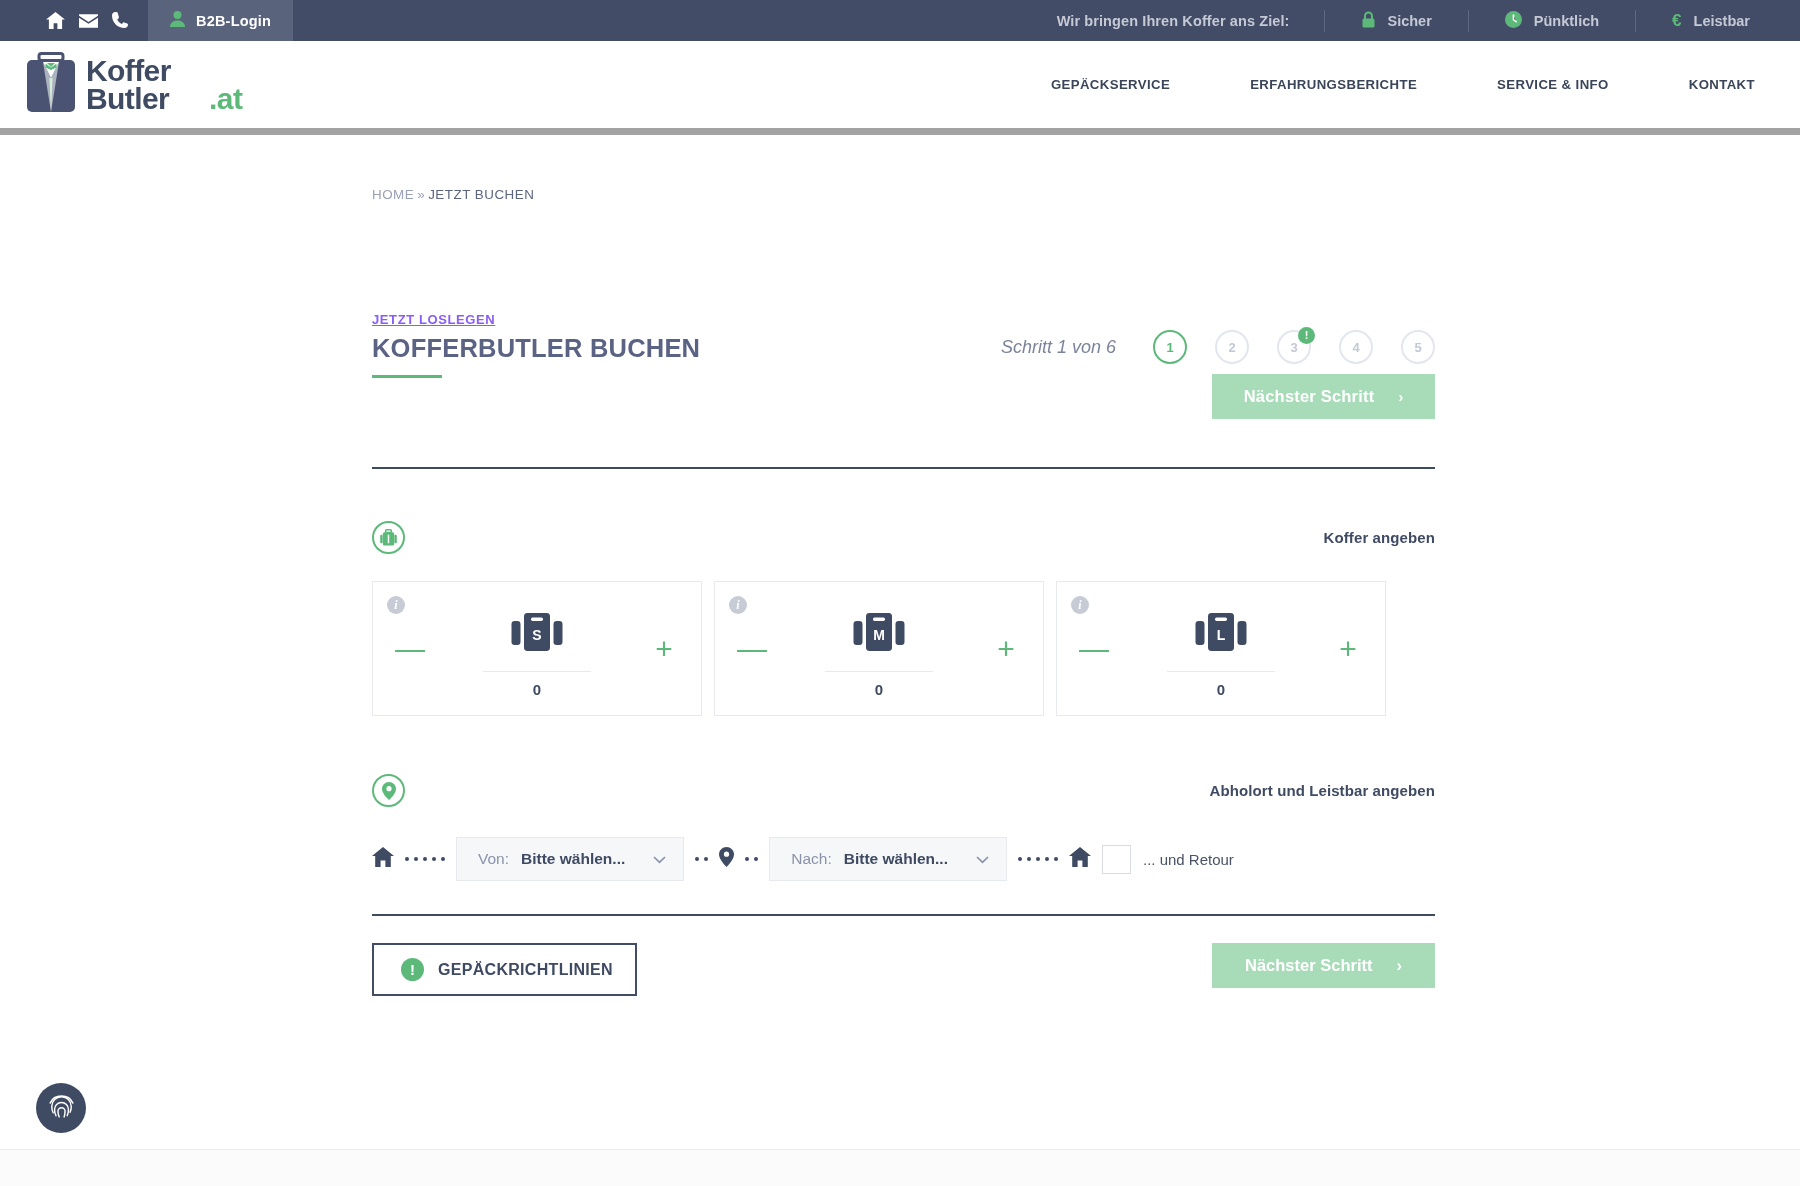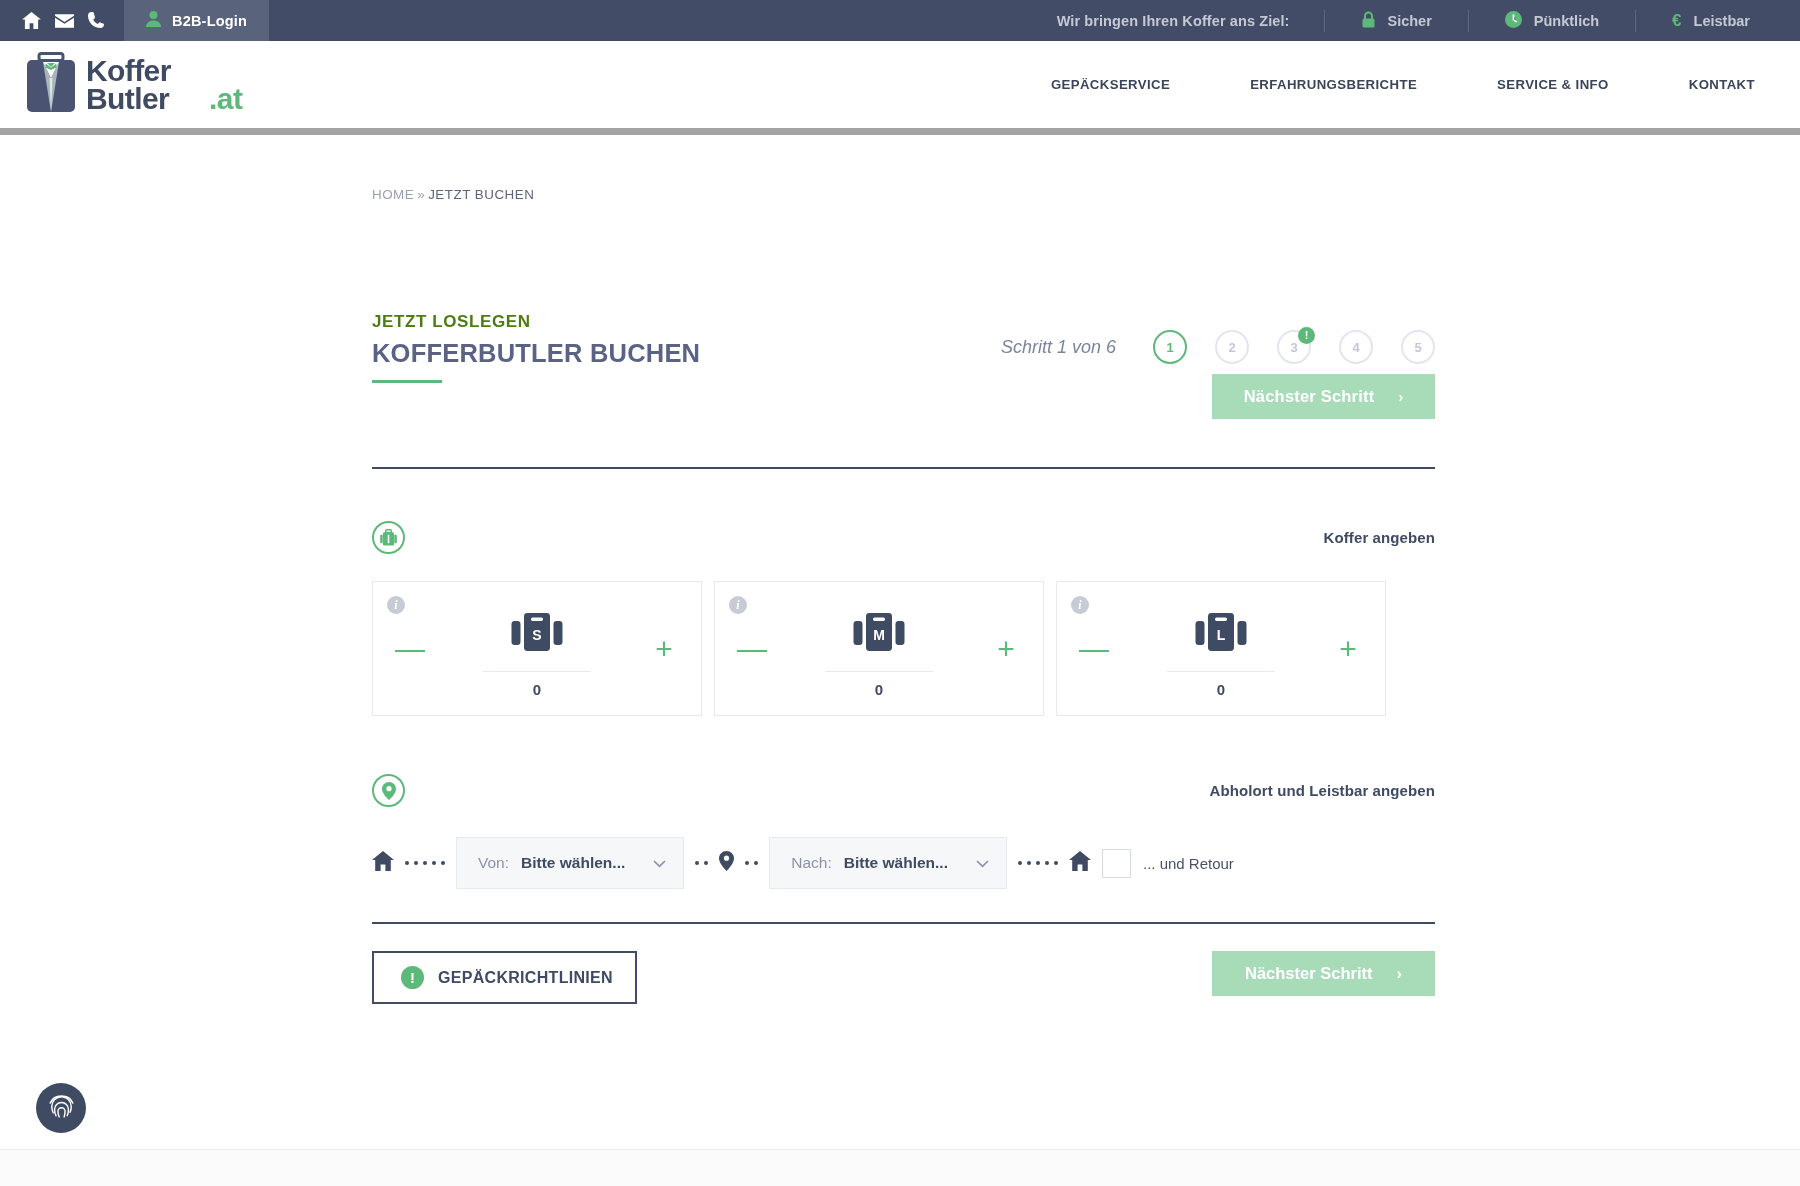--- a/index.html
+++ b/index.html
@@ -9,21 +9,21 @@
     font-family: "Liberation Sans", sans-serif;
     overflow: hidden;
   }
   .page { position: relative; width: 1800px; height: 1186px; background:#fff; }
 
   
   .topbar {
     height: 41px; background: #434c66; display: flex; align-items: stretch;
     position: relative;
   }
-  .topbar-left { display: flex; align-items: center; }
+  .topbar-left { display: flex; align-items: center; padding-left: 24px; }
   .topbar-icons {
     display: flex; align-items: center; gap: 14px;
     padding: 0 20px 0 22px; height: 41px;
   }
   .topbar-icons svg { display: block; }
   .b2b {
     display: flex; align-items: center; gap: 11px;
     background: #5a637c; padding: 0 22px; height: 41px;
     color: #ffffff; font-size: 14.5px; font-weight: bold;
     letter-spacing: .2px;
@@ -73,21 +73,21 @@
   .breadcrumb .sep { color:#9aa1b5; padding: 0 3px; }
   .breadcrumb .cur { color:#5c6580; }
 
   
   .content { position:relative; padding: 0 0 0 372px; width: 1800px; }
   .inner { width: 1063px; position: relative; }
 
   
   .head-row { position:relative; margin-top: 110px; height: 120px; }
   .kicker {
-    color:#4d7c0f; font-size:17px; font-weight:bold; letter-spacing:.6px;
+    color:#8b5cf6; font-size:13px; font-weight:bold; letter-spacing:.6px;text-decoration:underline;
   }
   .h1 {
     color:#5a6384; font-size: 25.5px; font-weight:bold; letter-spacing:.2px;
     margin-top: 7px;
   }
   .h1-rule { width: 70px; height: 3px; background:#5cb97a; margin-top: 12px; }
 
   .steps-wrap {
     position:absolute; right: 0; top: 18px; display:flex; align-items:center; gap: 0;
   }
@@ -150,21 +150,21 @@
   .bagnum {
     margin-top: 9px; padding-top: 9px; border-top: 1px solid #e7e9ef;
     width: 108px; text-align:center; color:#3f4a63; font-size:15px; font-weight:bold;
   }
 
   
   .route { display:flex; align-items:center; margin-top: 30px; }
   .dots { display:flex; gap:5px; padding: 0 11px; }
   .dots i { width:4px; height:4px; border-radius:50%; background:#3f4a63; display:block; }
   .selectbox {
-    height: 52px; min-width: 222px; background:#f6f7f9; border:1px solid #e7e9ef;
+    height: 44px; min-width: 222px; background:#f6f7f9; border:1px solid #e7e9ef;
     display:flex; align-items:center; gap: 12px; padding: 0 17px 0 21px;
     cursor:pointer;
   }
   .selectbox .lbl { color:#8b93aa; font-size:15.5px; }
   .selectbox .val { color:#3f4a63; font-size:15.5px; font-weight:bold; }
   .selectbox .caret { margin-left: 16px; color:#8b93aa; font-size:13px; }
   .retour-box {
     width: 29px; height: 29px; border:1px solid #d8dbe4; background:#fff;
     margin-left: 11px; cursor:pointer;
   }

